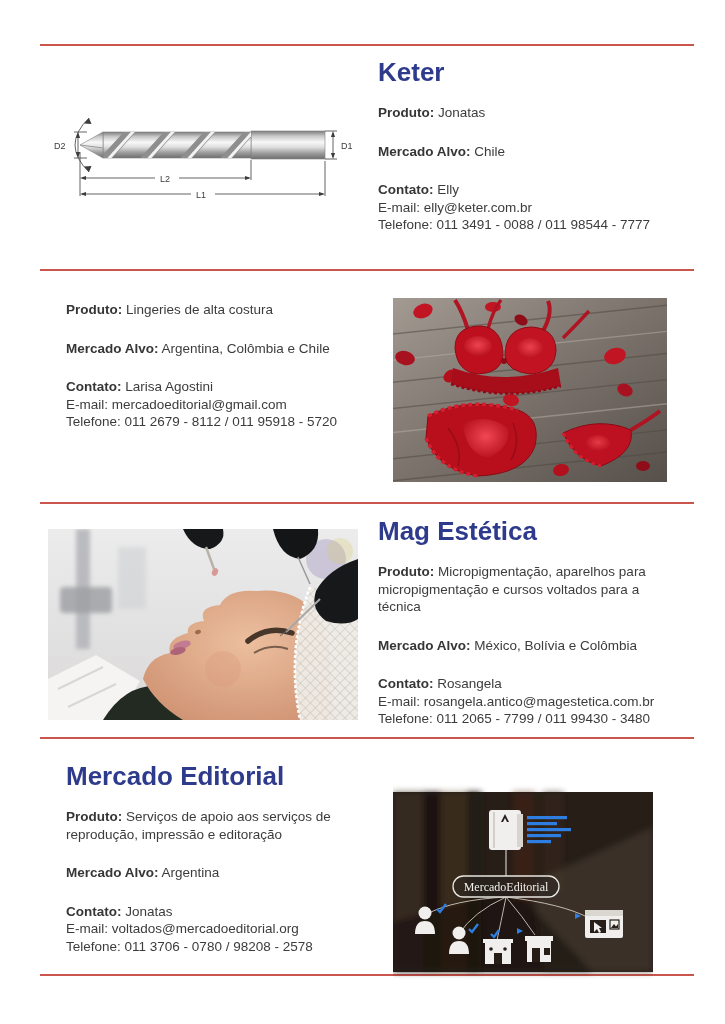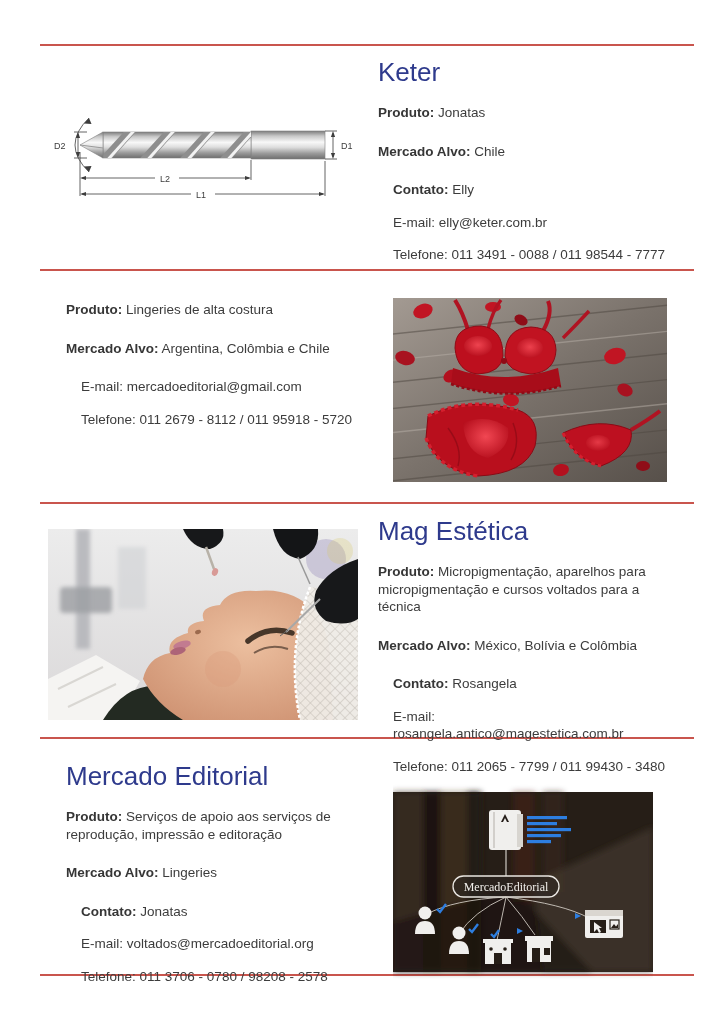--- a/index.html
+++ b/index.html
@@ -3,24 +3,24 @@
 <meta charset="utf-8">
 <style>
   * { margin:0; padding:0; box-sizing:border-box; }
   html,body { background:#ffffff; }
   .page {
     position:relative; width:725px; height:1024px; background:#ffffff;
     font-family:"Liberation Sans", sans-serif; color:#3c3c3c; overflow:hidden; margin:0 auto;
   }
   .divider { position:absolute; left:40px; width:654px; height:2px; background:#c9554d; }
   .text-block { position:absolute; width:302px; font-size:13.5px; line-height:17.5px; }
-  .sec-title { font-size:26px; line-height:30px; font-weight:normal; color:#2e3a8c; margin:0 0 17px 0; }
+  .sec-title { font-size:26px; line-height:30px; font-weight:bold; color:#2e3a8c; margin:0 0 17px 0; }
   .para { margin:0 0 21px 0; }
   .para strong, .contact-line strong { font-weight:bold; color:#363636;text-align:right; }
-  .contact-line { margin:15px; }
+  .contact-line { margin:0; }
   .img-box { position:absolute; }
   .img-box svg { display:block; width:100%; height:100%; }
   .dimtext { font-size:9px; fill:#3d3d3d; font-family:"Liberation Sans", sans-serif; }
 </style>
 </head>
 <body>
 
 <div class="page">
 
   <div class="divider" style="top:44px"></div>
@@ -105,20 +105,21 @@
       <p class="contact-line"><strong>Contato:</strong> <span>Elly</span></p>
       <p class="contact-line"><span>E-mail:</span> <span>elly@keter.com.br</span></p>
       <p class="contact-line"><span>Telefone:</span> <span>011 3491 - 0088 / 011 98544 - 7777</span></p>
     </div>
   </div>
 
   <div class="text-block" style="left:66px; top:301px;">
     <p class="para"><strong>Produto:</strong> <span>Lingeries de alta costura</span></p>
     <p class="para"><strong>Mercado Alvo:</strong> <span>Argentina, Colômbia e Chile</span></p>
     <div>
+      <p class="contact-line"><strong>Contato:</strong> <span>Larisa Agostini</span></p>
       <p class="contact-line"><span>E-mail:</span> <span>mercadoeditorial@gmail.com</span></p>
       <p class="contact-line"><span>Telefone:</span> <span>011 2679 - 8112 / 011 95918 - 5720</span></p>
     </div>
   </div>
 
   <div class="img-box" style="left:393px; top:298px; width:274px; height:184px;">
     <svg viewBox="0 0 274 184">
       <defs>
         <linearGradient id="wood" x1="0" y1="0" x2="1" y2="1">
           <stop offset="0%" stop-color="#a39a92"></stop>
@@ -245,21 +246,21 @@
     <div>
       <p class="contact-line"><strong>Contato:</strong> <span>Rosangela</span></p>
       <p class="contact-line"><span>E-mail:</span> <span>rosangela.antico@magestetica.com.br</span></p>
       <p class="contact-line"><span>Telefone:</span> <span>011 2065 - 7799 / 011 99430 - 3480</span></p>
     </div>
   </div>
 
   <div class="text-block" style="left:66px; top:761px;">
     <h2 class="sec-title">Mercado Editorial</h2>
     <p class="para"><strong>Produto:</strong> <span>Serviços de apoio aos serviços de reprodução, impressão e editoração</span></p>
-    <p class="para"><strong>Mercado Alvo:</strong> <span>Lingeries</span></p>
+    <p class="para"><strong>Mercado Alvo:</strong> <span>Argentina</span></p>
     <div>
       <p class="contact-line"><strong>Contato:</strong> <span>Jonatas</span></p>
       <p class="contact-line"><span>E-mail:</span> <span>voltados@mercadoeditorial.org</span></p>
       <p class="contact-line"><span>Telefone:</span> <span>011 3706 - 0780 / 98208 - 2578</span></p>
     </div>
   </div>
 
   <div class="img-box" style="left:393px; top:770px; width:260px; height:224px;">
     <svg viewBox="0 0 260 180">
       <defs>

